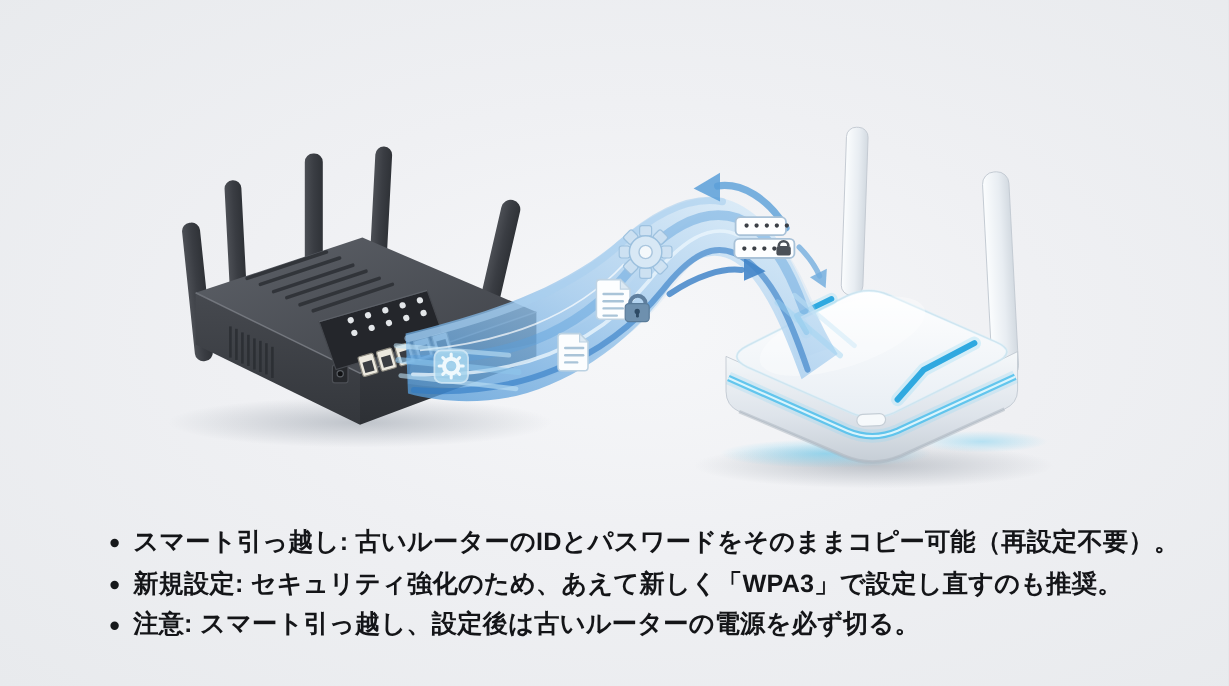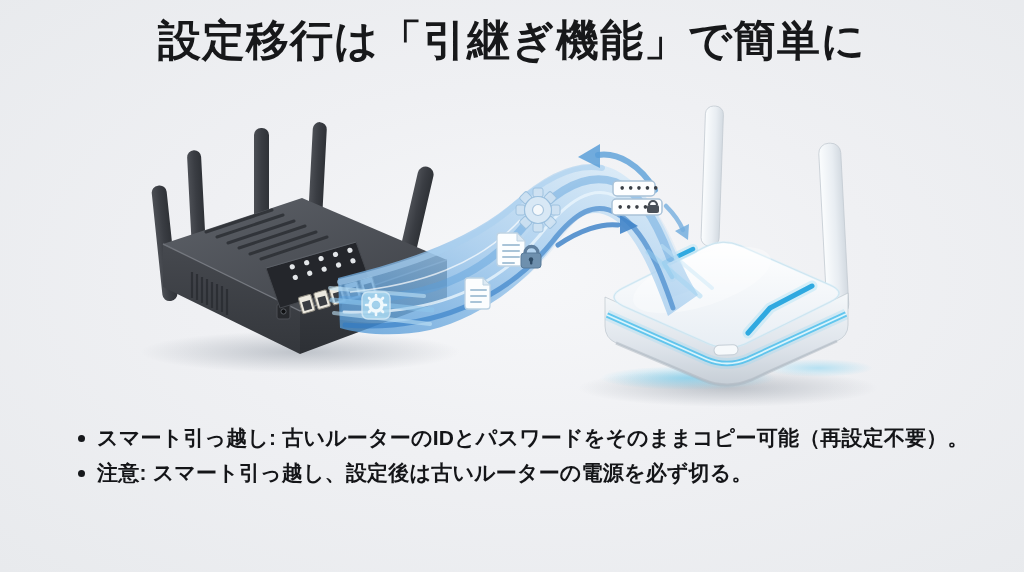--- a/index.html
+++ b/index.html
@@ -8,36 +8,35 @@
     background:radial-gradient(ellipse at 52% 48%, #f6f7f9 0%, #eff0f3 45%, #e8eaed 100%);
     font-family:"Liberation Sans","DejaVu Sans",sans-serif;
   }
   .title{
     position:absolute;top:12px;left:0;right:0;margin:0;
     text-align:center;font-size:43px;font-weight:900;letter-spacing:1px;
     color:#17181a;
   }
   .illu{position:absolute;left:0;top:0;width:1024px;height:572px;}
   .notes{
-    position:absolute;left:74px;top:419px;margin:4px;padding:0;list-style:none;
+    position:absolute;left:74px;top:419px;margin:18px;padding:0;list-style:none;
   }
   .note{
     display:flex;align-items:flex-start;gap:12px;
     height:34.6px;font-size:21px;font-weight:700;color:#141518;
     letter-spacing:.2px;white-space:nowrap;line-height:30px;
   }
   .dot{flex:none;width:7px;height:7px;border-radius:50%;background:#16181b;margin-top:12px;}
   svg text.mask{font-family:"DejaVu Sans",sans-serif;font-weight:bold;}
 </style>
 </head>
 <body>
 
 <div class="stage">
 
-  <h1 class="title">設定移行は「引継ぎ機能」で簡単に</h1>
 
   <svg class="illu" viewBox="0 0 1024 572" aria-hidden="true">
     <defs>
       <linearGradient id="gTopDark" x1="0" y1="0" x2="1" y2="1">
         <stop offset="0" stop-color="#5d6168"></stop>
           <stop offset="1" stop-color="#3e4147"></stop>
       </linearGradient>
       <linearGradient id="gFrontDark" x1="0" y1="0" x2="0" y2="1">
         <stop offset="0" stop-color="#46494f"></stop>
           <stop offset="1" stop-color="#34373c"></stop>
@@ -304,17 +303,21 @@
     </g>
   </svg>
 
   <ul class="notes">
     <li class="note">
       <span class="dot"></span>
       <span>スマート引っ越し: 古いルーターのIDとパスワードをそのままコピー可能（再設定不要）。</span>
     </li>
     <li class="note">
       <span class="dot"></span>
+      <span>新規設定: セキュリティ強化のため、あえて新しく「WPA3」で設定し直すのも推奨。</span>
+    </li>
+    <li class="note">
+      <span class="dot"></span>
       <span>注意: スマート引っ越し、設定後は古いルーターの電源を必ず切る。</span>
     </li>
   </ul>
 
 </div>
 
 </body></html>

